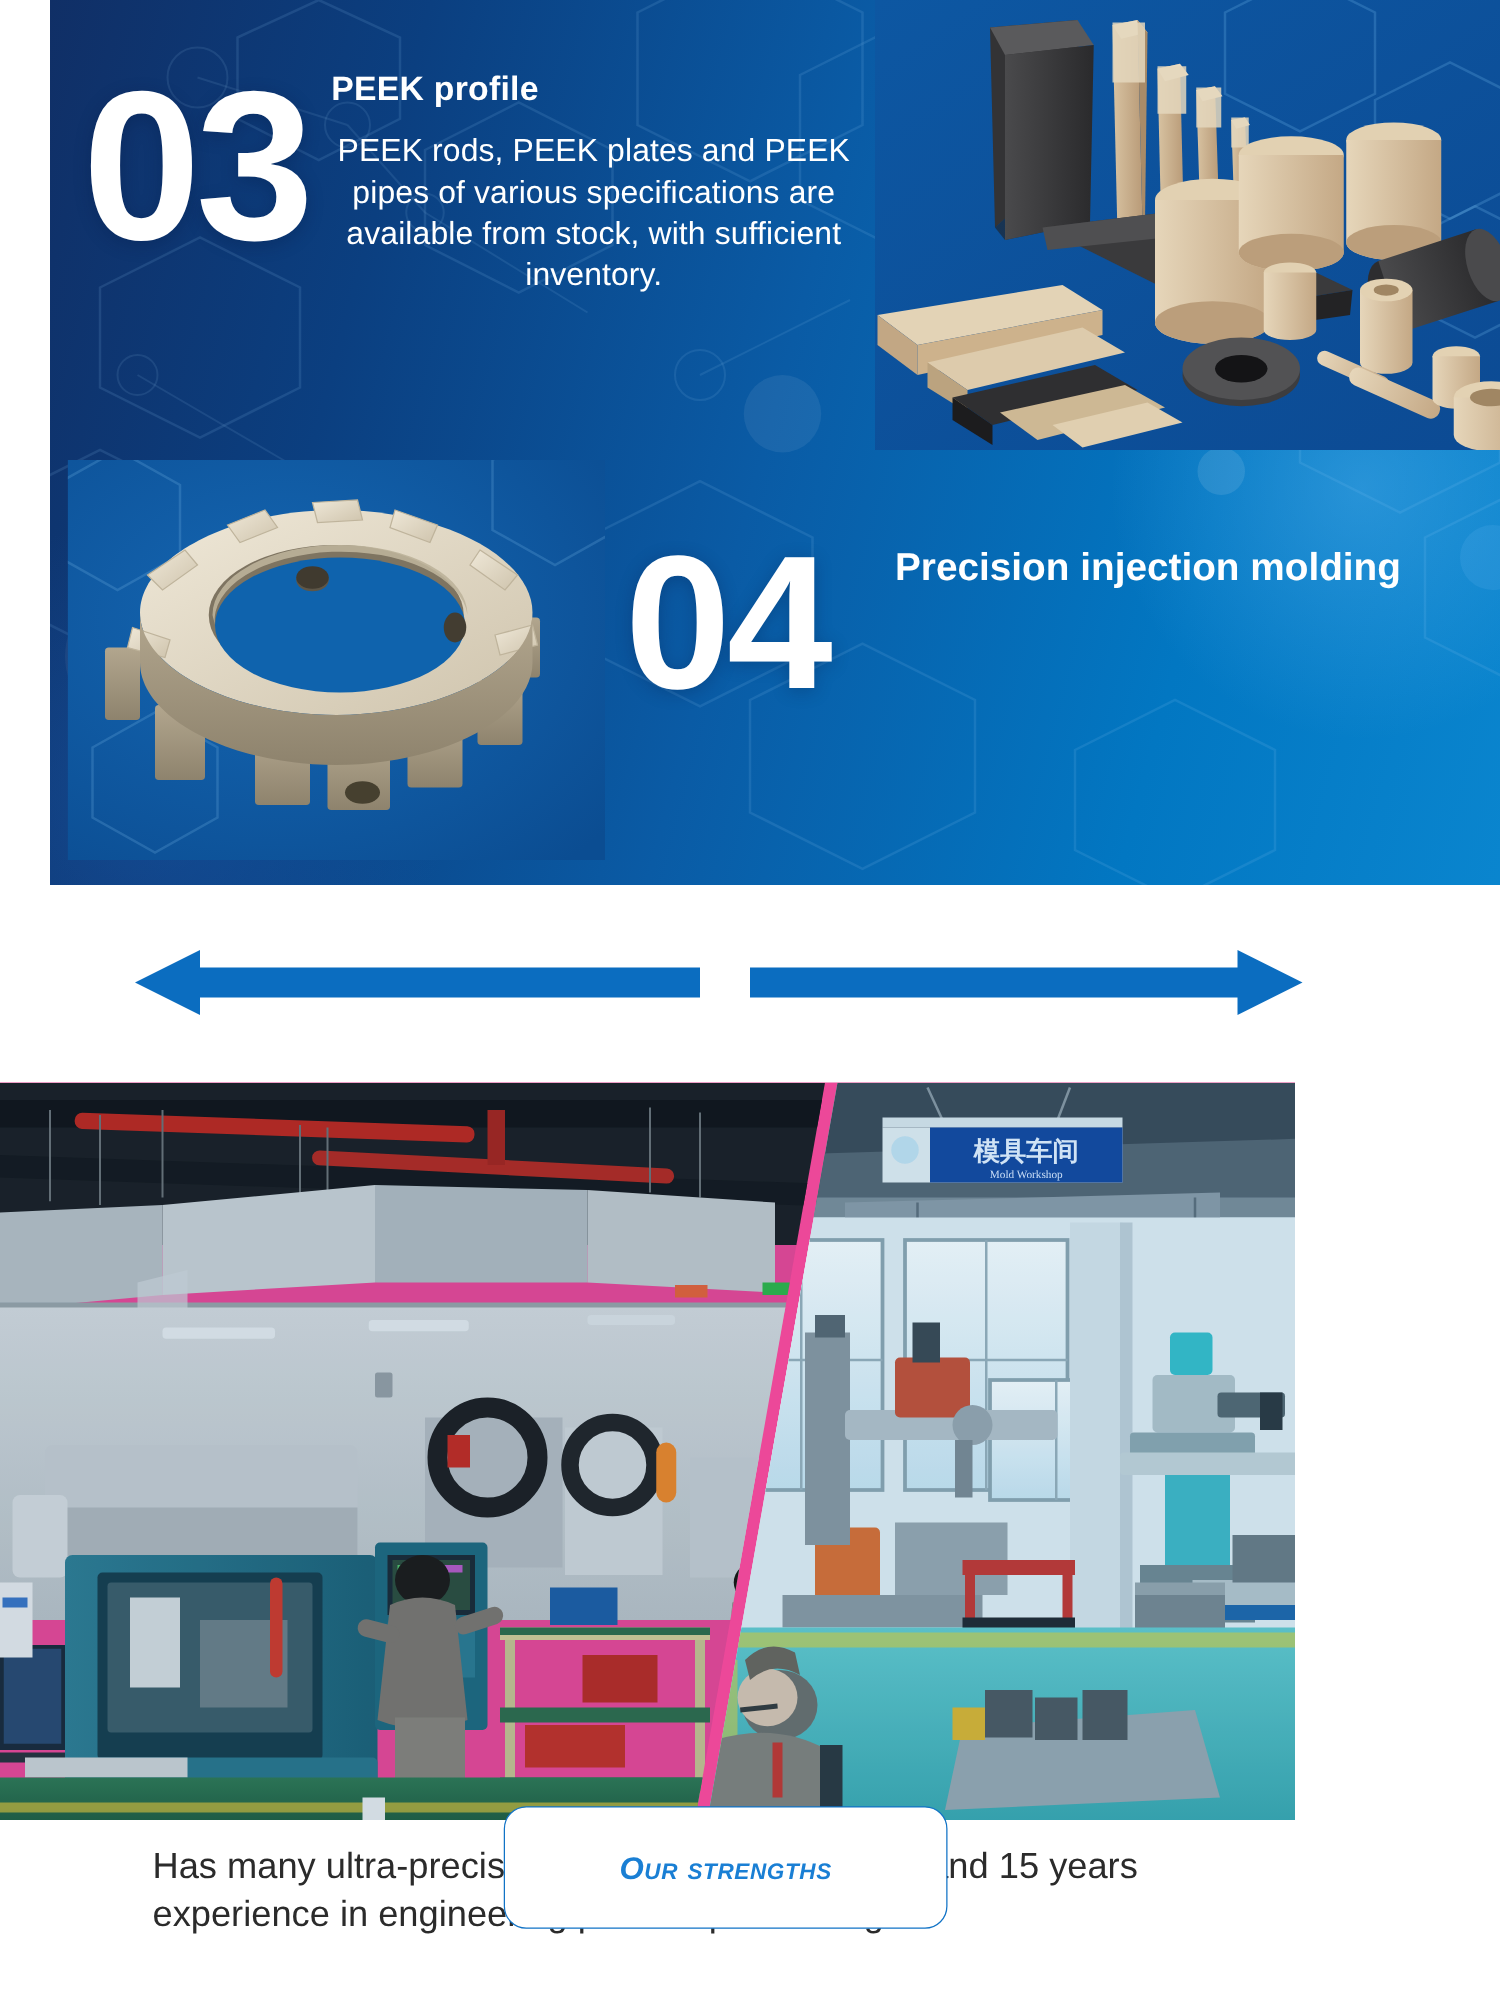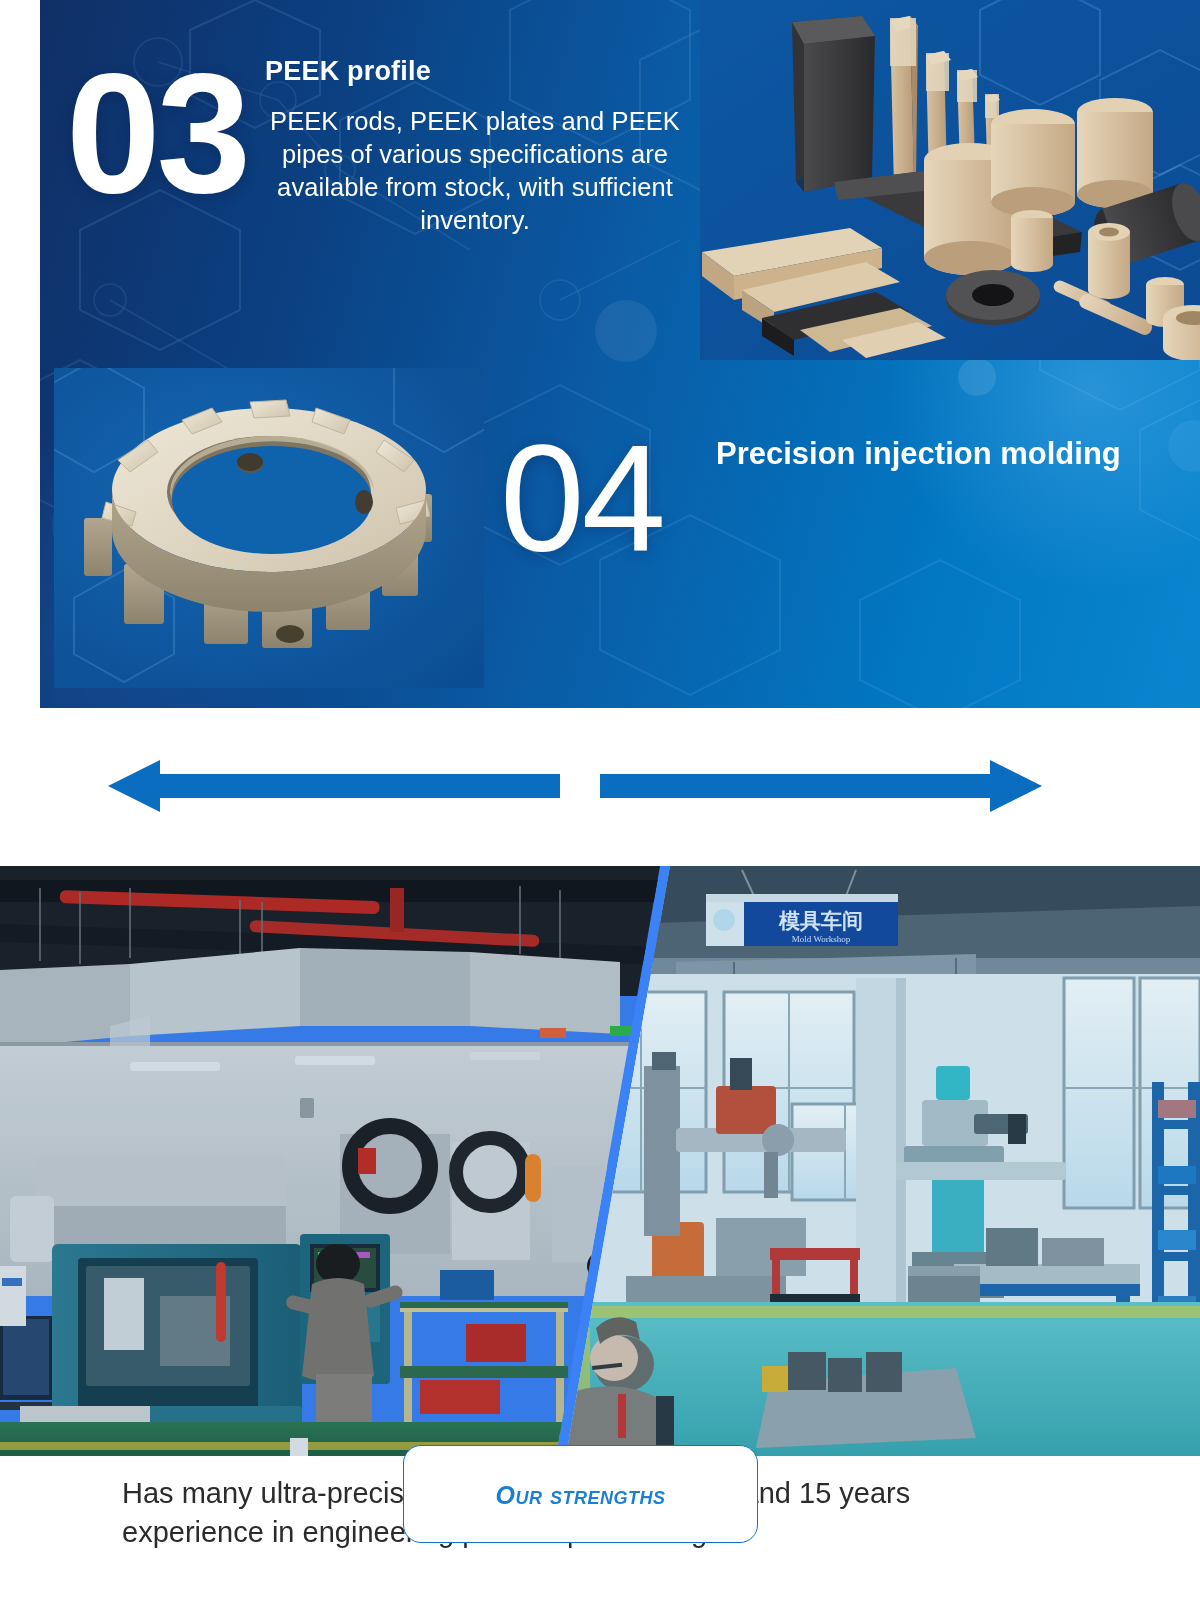--- a/index.html
+++ b/index.html
@@ -52,21 +52,21 @@
   .photo-peek { position:absolute; right:0; top:0; width:540px; height:360px; overflow:hidden; }
   .photo-peek svg { display:block; }
 
   
   .photo-gear { position:absolute; left:14px; top:368px; width:430px; height:320px; overflow:hidden; }
 
   
   .blk04 { position:absolute; left:440px; top:418px; width:760px; height:240px; }
   .num04 {
     position:absolute; left:20px; top:4px;
-    font-size:152px; line-height:1; font-weight:normal; color:#fff; letter-spacing:-3px;
+    font-size:152px; line-height:1; font-weight:bold; color:#fff; letter-spacing:-3px;
     text-shadow:0 3px 14px rgba(0,20,60,.25);
   }
   .txt04 { position:absolute; left:236px; top:18px; width:520px; }
   .h-title4 { color:#fff; font-size:31px; font-weight:bold; line-height:1.15; white-space:nowrap; }
   .h-body4 { color:#fff; font-size:25px; line-height:1.31; margin-top:14px; }
 
   
   .strength-band {
     position:absolute; left:0; top:708px; width:1200px; height:158px; background:#fff;
   }
@@ -77,21 +77,21 @@
     display:flex; align-items:center; justify-content:center;
     z-index:3;
   }
   .strength-text {
     color:#1a7fd4; font-size:25px; font-weight:bold; font-style:italic;
     font-variant:small-caps; letter-spacing:.5px; white-space:nowrap;
     transform:translateY(1px);
   }
 
   
-  .photos { position:absolute; left:0; top:866px; width:1200px; height:590px; overflow:hidden; background:#3b82f6; }
+  .photos { position:absolute; left:0; top:866px; width:1036px; height:590px; overflow:hidden; background:#ec4899; }
   .photo-l, .photo-r { position:absolute; top:0; height:590px; overflow:hidden; }
   .photo-l { left:0; width:670px; clip-path:polygon(0 0,660px 0,556px 590px,0 590px); }
   .photo-r { left:556px; width:644px; clip-path:polygon(114px 0,644px 0,644px 590px,10px 590px); }
 
   
   .caption {
     position:absolute; left:0; top:1462px; width:1200px; height:150px;
     background:#fff; padding:12px 120px 0 122px;
   }
   .caption p {

